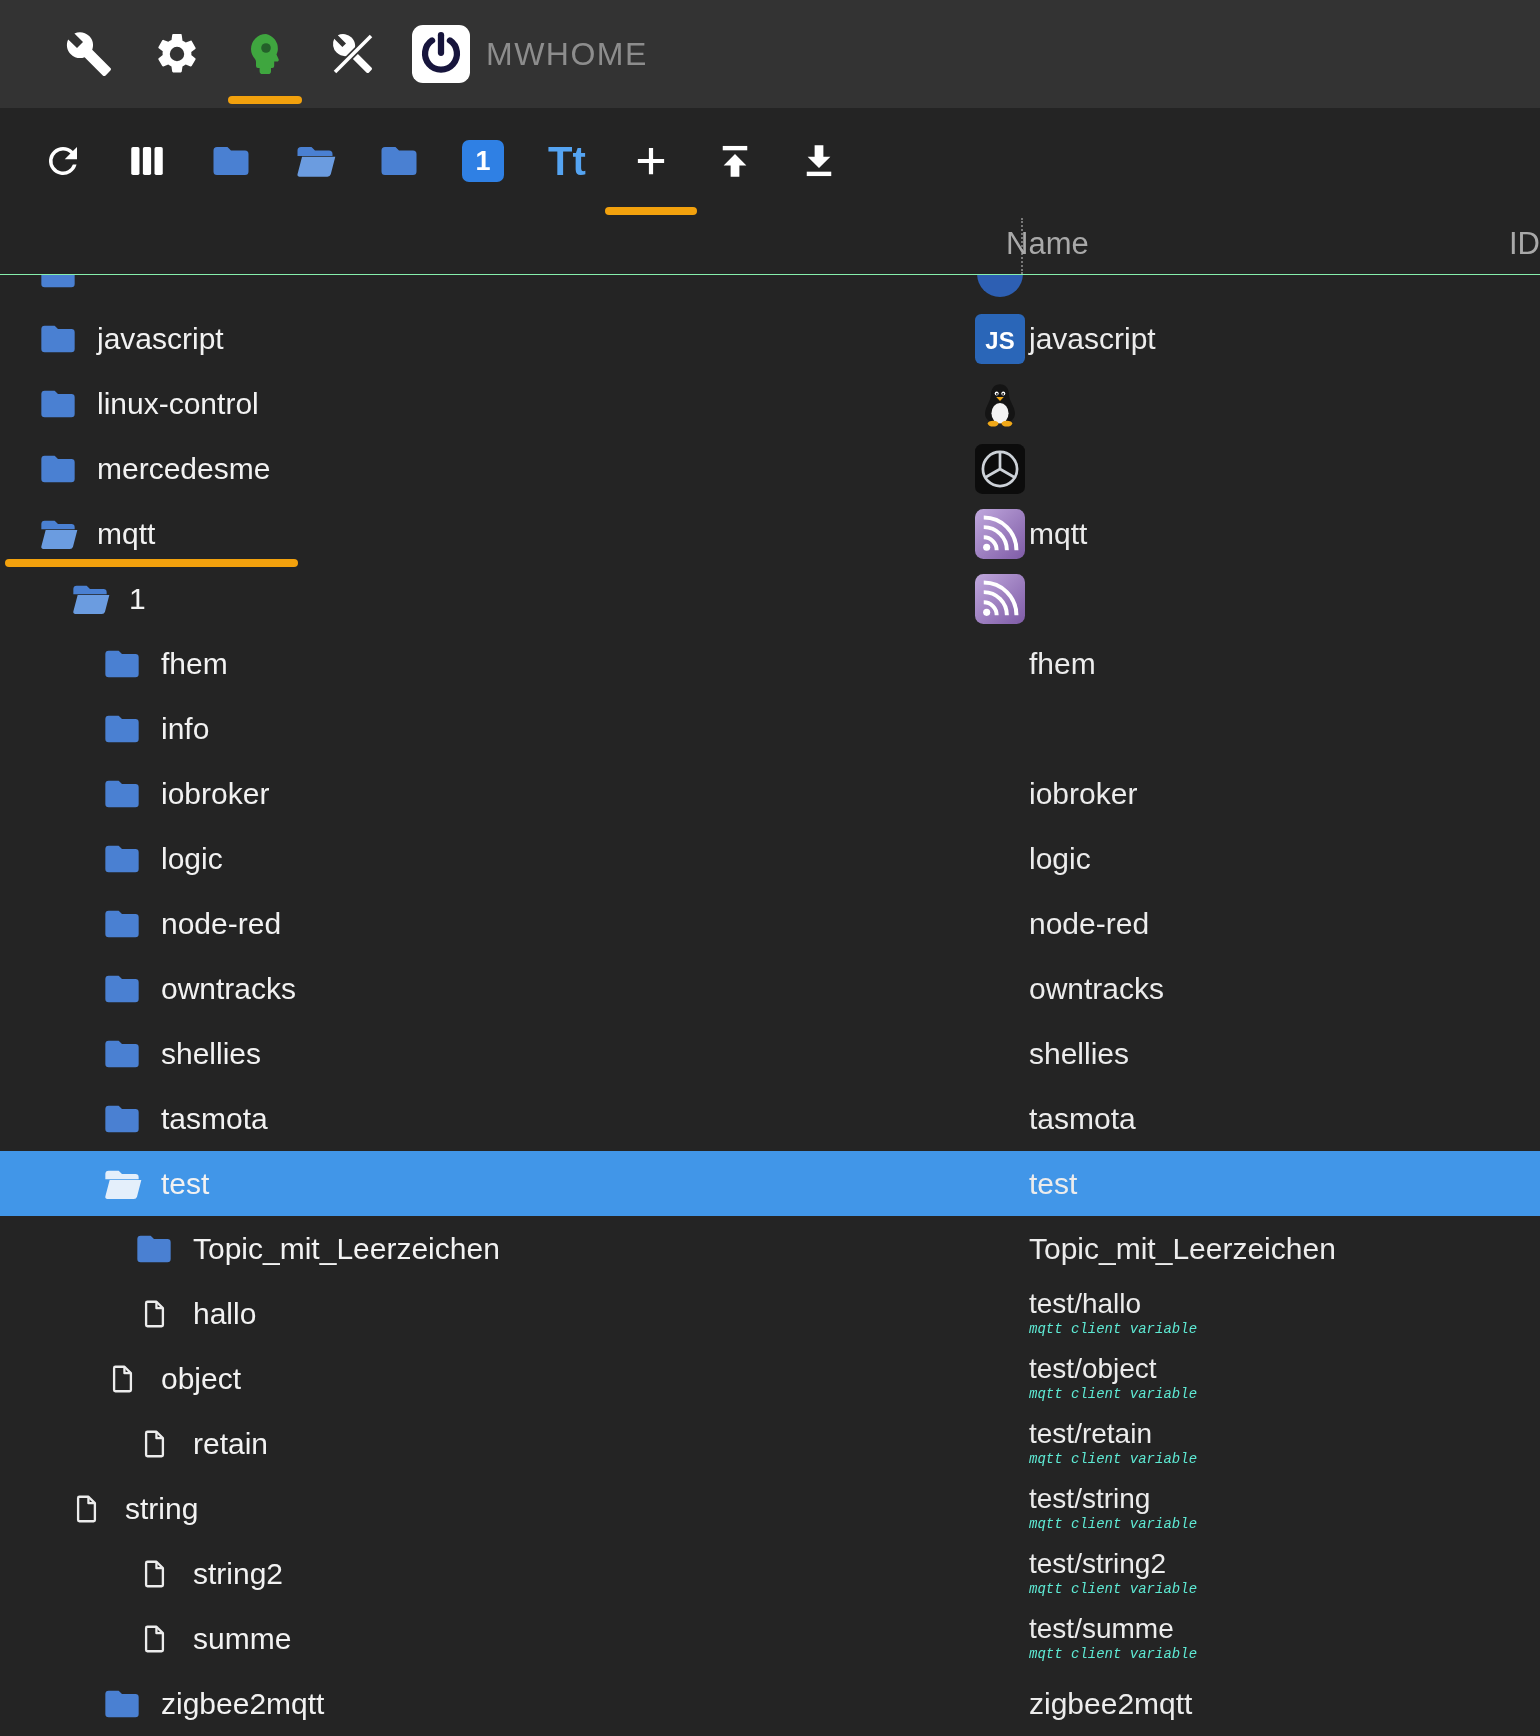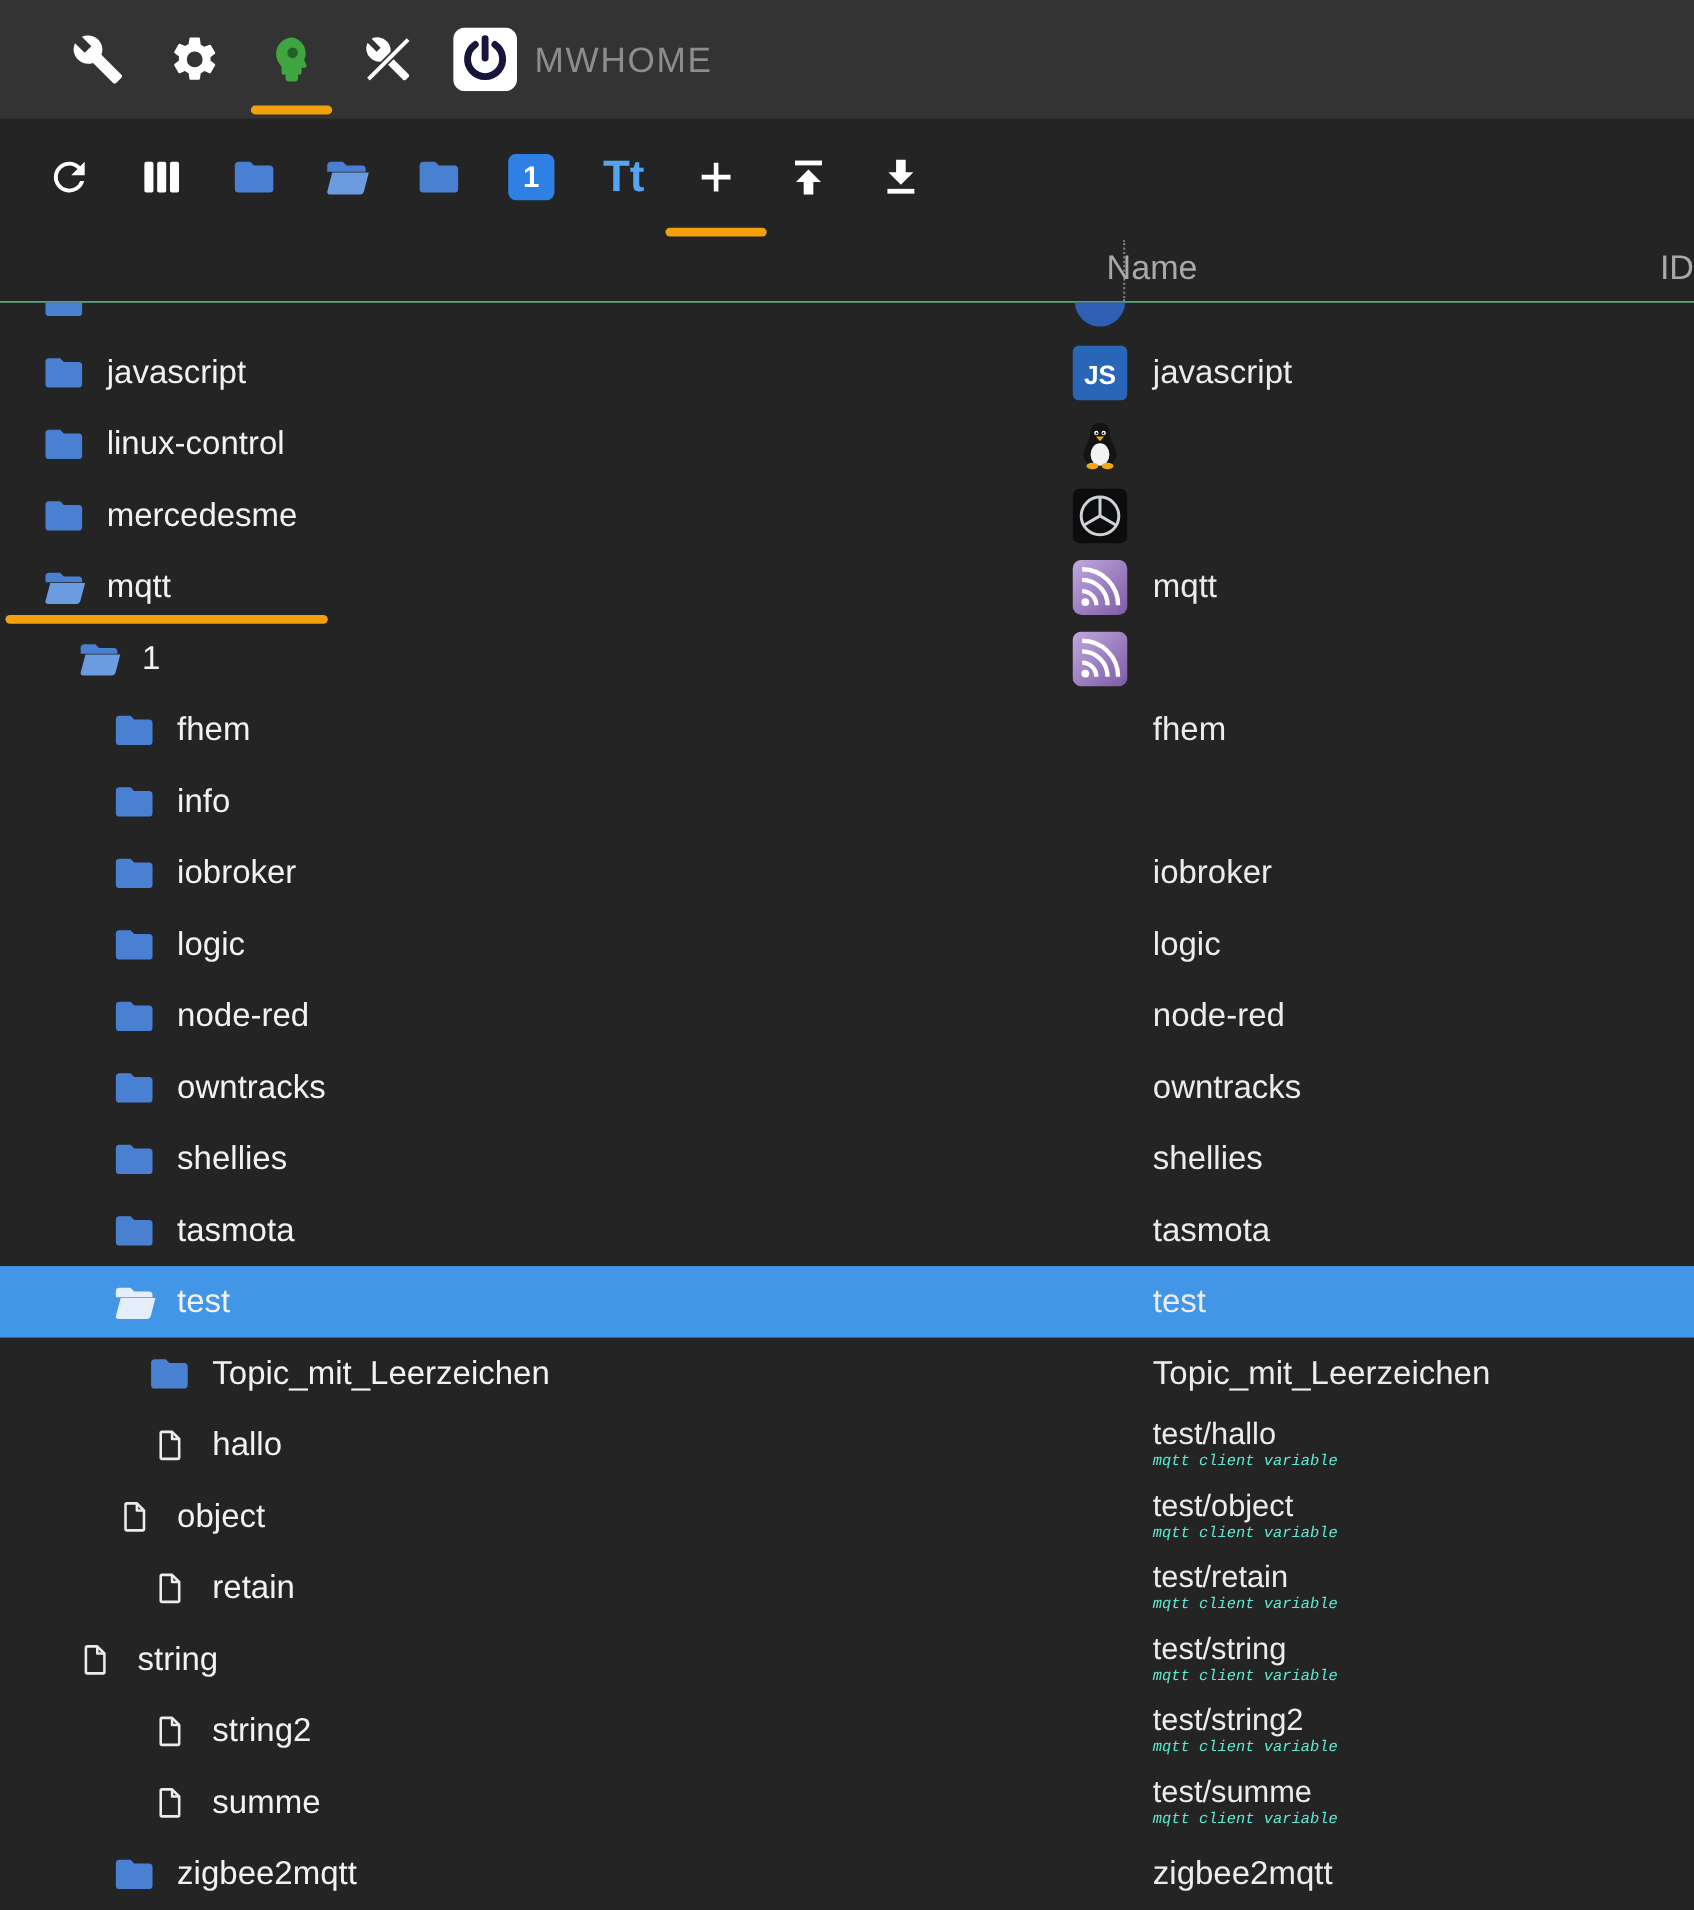--- a/index.html
+++ b/index.html
@@ -43,21 +43,21 @@
   .row.selected { background:var(--selected); }
   .id-cell { display:flex; align-items:center; height:100%; }
   .icn { display:flex; align-items:center; justify-content:center; }
   .tree-icn { width:40px; margin-right:19px; flex:none; }
   .tree-icn svg { width:40px; height:40px; display:block; }
   .tree-icn.file svg { width:31px; height:40px; }
   .id-label { font-size:30px; white-space:nowrap; color:#f2f2f2; }
   .row.selected .tree-icn svg path { fill:#e4effb; }
   .row-underline { position:absolute; left:5px; bottom:-1px; width:293px; height:8px; border-radius:4px; background:var(--orange); z-index:2; }
   .name-cell { position:absolute; left:975px; top:0; height:100%; width:565px; display:flex; align-items:center; }
-  .name-icn { width:50px; height:36px; margin-right:23px; flex:none; }
+  .name-icn { width:50px; height:36px; margin-right:4px; flex:none; }
   .name-icn svg { width:50px; height:50px; display:block; }
   .name-icn.empty { visibility:hidden; }
   .name-texts { display:flex; flex-direction:column; justify-content:center; }
   .name-label { font-size:30px; color:#ececec; white-space:nowrap; }
   .row.two-line .name-label { font-size:28px; line-height:1.15; }
   .name-sub { font-size:14px; color:#5eead4; font-style:italic; line-height:1.25; margin-top:1px;font-family:Liberation Mono, monospace; }
 </style>
 </head>
 <body>
 

